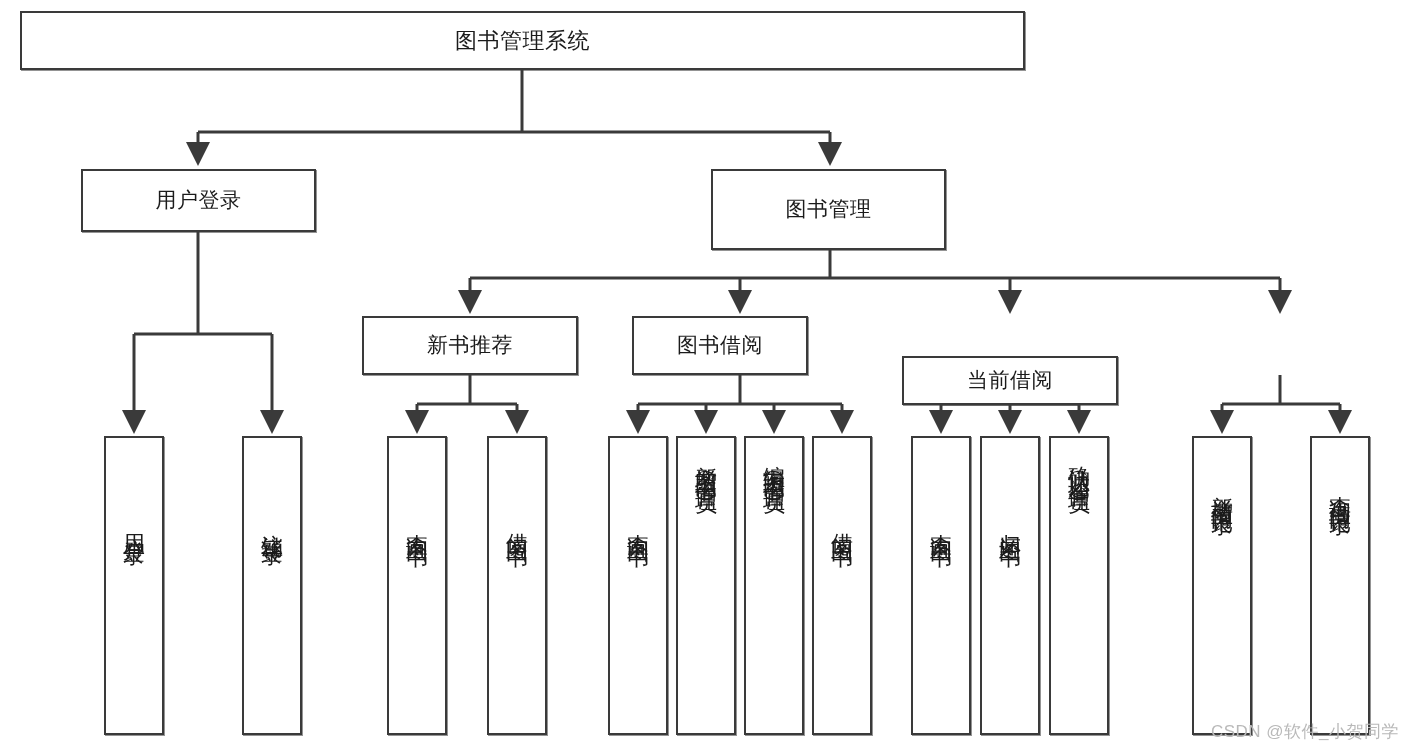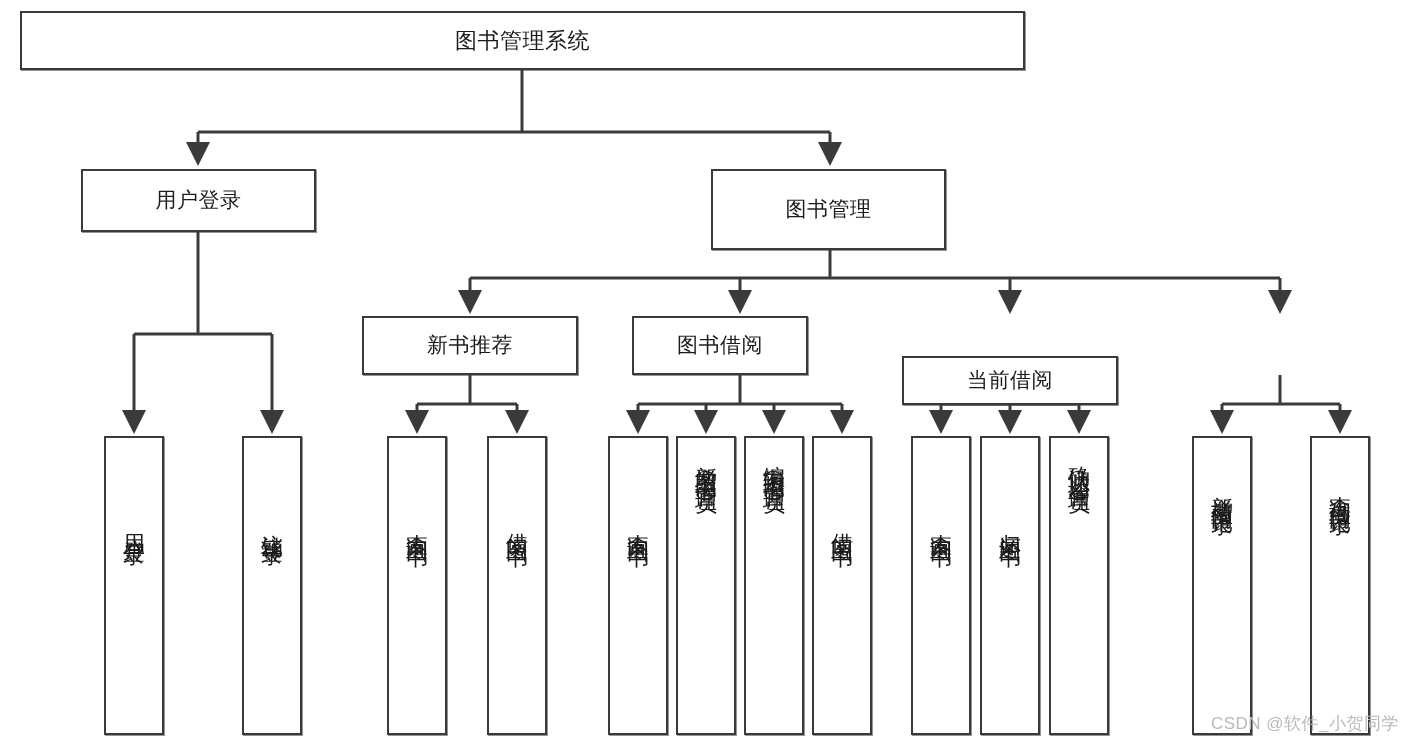--- a/index.html
+++ b/index.html
@@ -60,21 +60,21 @@
     writing-mode: vertical-rl;
     text-orientation: upright;
     font-size: 22px;
     line-height: 1.1;
     letter-spacing: 4px;
     white-space: nowrap;
   }
   #watermark {
     position: absolute;
     right: 6px;
-    bottom: 12px;
+    bottom: 4px;
     font-size: 17px;
     color: #b9b9b9;
     letter-spacing: 0.5px;
     user-select: none;
     white-space: nowrap;
   }
 </style>
 </head>
 <body>
 

